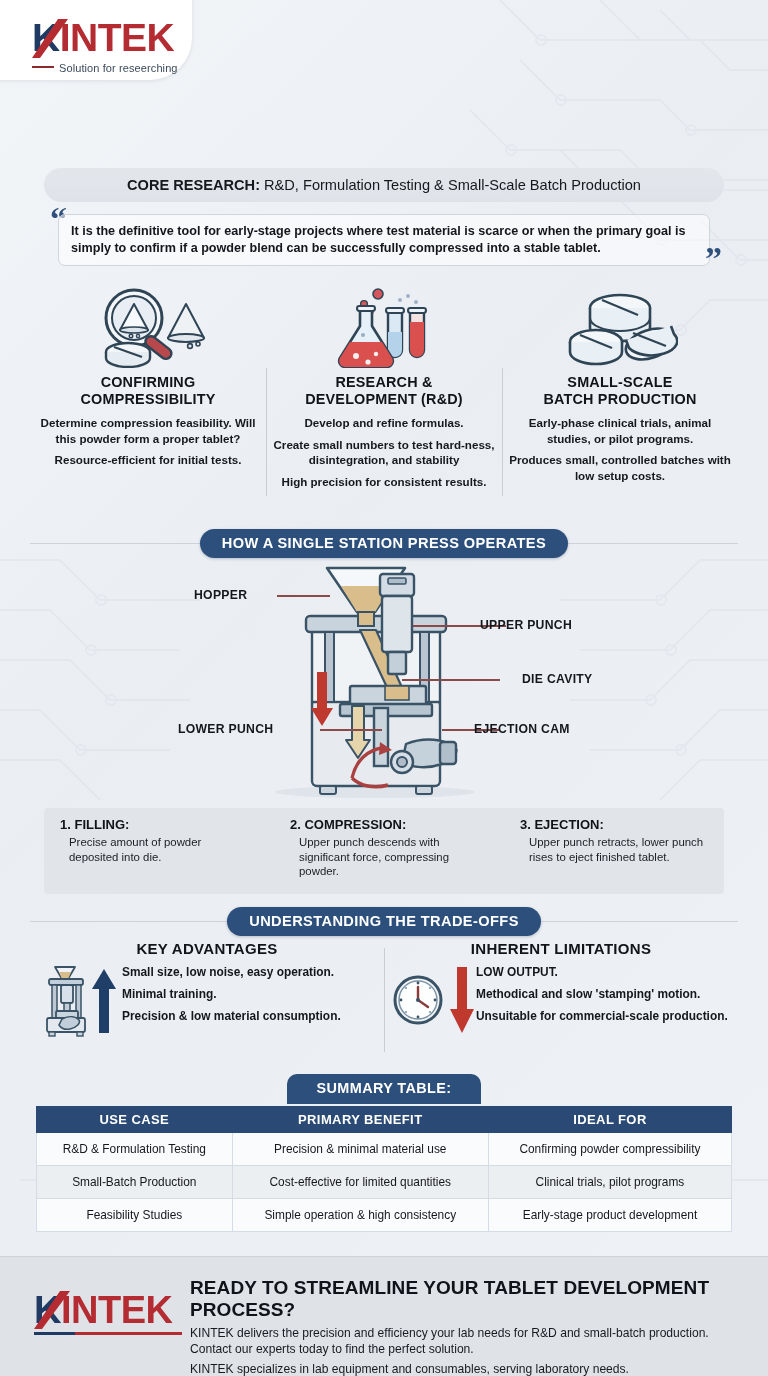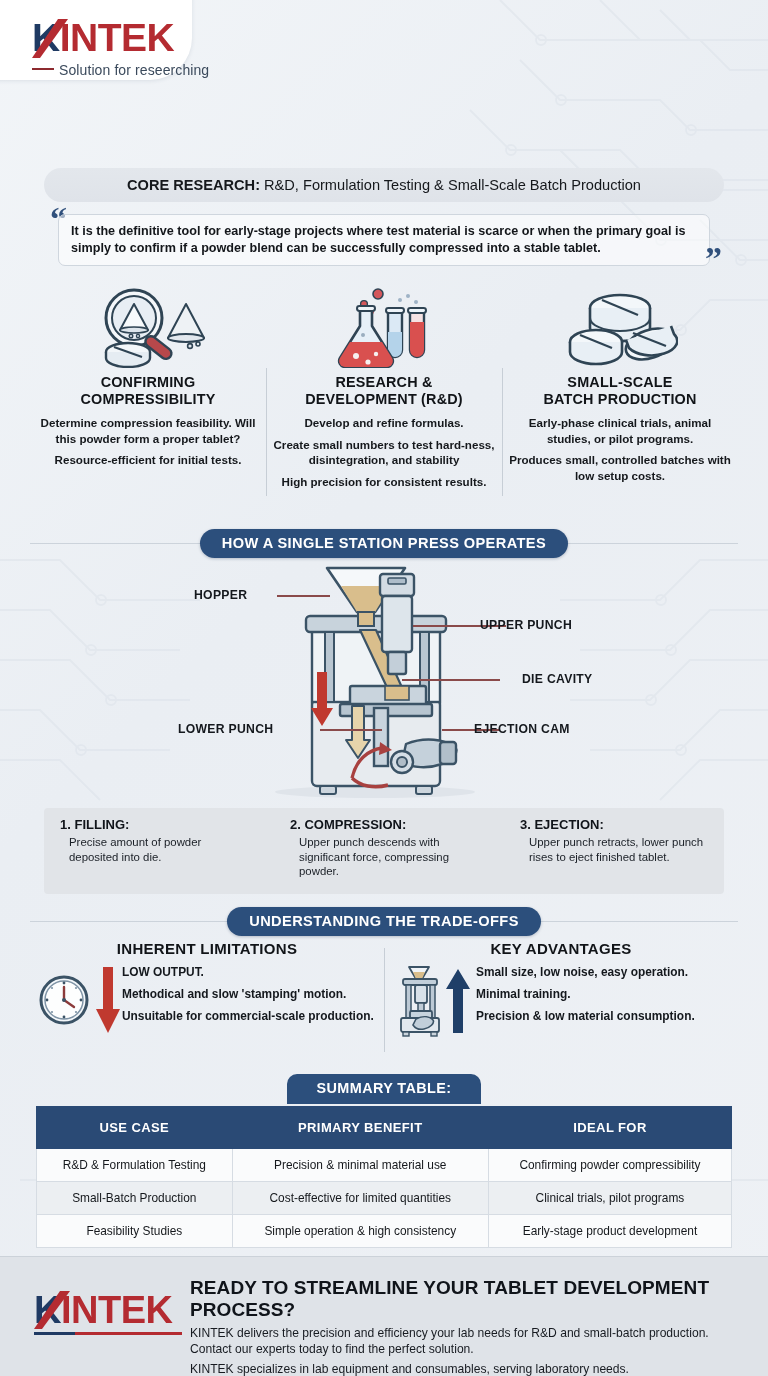--- a/index.html
+++ b/index.html
@@ -53,21 +53,21 @@
     font-weight: 700;
     letter-spacing: -0.5px;
     color: #b42b31;
     font-family: "Liberation Sans", sans-serif;
   }
   .logo-word .k-blue {
     color: #1f3a63;
   }
   .logo-tag {
     margin-top: 2px;
-    font-size: 14px;
+    font-size: 11px;
     color: #3b4a5c;
     letter-spacing: 0.1px;
     white-space: nowrap;
   }
   .logo-tag .dash {
     display: inline-block;
     width: 22px; height: 2px;
     background: #8d2a2f;
     vertical-align: middle;
     margin-right: 5px;
@@ -345,21 +345,21 @@
     width: 696px;
     border-collapse: collapse;
     z-index: 5;
   }
   .sum-table th {
     background: #2a4a75;
     color: #ffffff;
     font-size: 13px;
     font-weight: 700;
     letter-spacing: 0.4px;
-    padding: 13px 4px;
+    padding: 5px 4px;
     text-align: center;
     border: 1px solid #2a4a75;
   }
   .sum-table td {
     background: #fafbfc;
     font-size: 11.9px;
     color: #15181c;
     padding: 9px 6px;
     text-align: center;
     border: 1px solid #d6dce3;
@@ -672,20 +672,50 @@
     </div>
   </div>
 
   <div class="sec-head" style="top:906px">
     <div class="pill">UNDERSTANDING THE TRADE-OFFS</div>
   </div>
 
   <div class="tradeoffs">
 
     <div class="to-col">
+      <div class="to-title">KEY ADVANTAGES</div>
+      <div class="to-row">
+        <div class="to-icons">
+          <svg width="46" height="74" viewBox="0 0 46 74">
+            <path d="M12 4 L32 4 L25 16 L19 16 Z" fill="#f0f4f8" stroke="#3b5366" stroke-width="1.8" stroke-linejoin="round"></path>
+            <path d="M16 9 L28 9 L25 16 L19 16 Z" fill="#d9be8c"></path>
+            <rect x="6" y="16" width="34" height="6" rx="2" fill="#c2cfda" stroke="#3b5366" stroke-width="1.8"></rect>
+            <rect x="9" y="22" width="5" height="34" fill="#bcc9d5" stroke="#3b5366" stroke-width="1.5"></rect>
+            <rect x="33" y="22" width="5" height="34" fill="#bcc9d5" stroke="#3b5366" stroke-width="1.5"></rect>
+            <rect x="18" y="22" width="12" height="18" rx="2" fill="#d8e1e9" stroke="#3b5366" stroke-width="1.8"></rect>
+            <rect x="21" y="40" width="6" height="8" fill="#c0ccd7" stroke="#3b5366" stroke-width="1.5"></rect>
+            <rect x="13" y="48" width="22" height="7" rx="1.5" fill="#c8d4de" stroke="#3b5366" stroke-width="1.8"></rect>
+            <rect x="4" y="55" width="38" height="14" rx="2" fill="#e3e9ef" stroke="#3b5366" stroke-width="1.8"></rect>
+            <path d="M19 56 C27 52 33 54 36 57 C38 60 33 65 27 66 C22 67 18 65 16 62 Z" fill="#c2cfda" stroke="#3b5366" stroke-width="1.6"></path>
+            <rect x="6" y="69" width="6" height="4" fill="#ccd5dd" stroke="#3b5366" stroke-width="1.4"></rect>
+            <rect x="34" y="69" width="6" height="4" fill="#ccd5dd" stroke="#3b5366" stroke-width="1.4"></rect>
+          </svg>
+          <svg width="26" height="74" viewBox="0 0 26 74">
+            <polygon points="13,6 25,26 18,26 18,70 8,70 8,26 1,26" fill="#1f3f68"></polygon>
+          </svg>
+        </div>
+        <div class="to-lines">
+          <p>Small size, low noise, easy operation.</p>
+          <p>Minimal training.</p>
+          <p>Precision &amp; low material consumption.</p>
+        </div>
+      </div>
+    </div>
+
+    <div class="to-col">
       <div class="to-title">INHERENT LIMITATIONS</div>
       <div class="to-row">
         <div class="to-icons">
           <svg width="50" height="58" viewBox="0 0 50 58" style="margin-right:4px">
             <circle cx="25" cy="29" r="23" fill="#f3f7fa" stroke="#3b5366" stroke-width="3"></circle>
             <circle cx="25" cy="29" r="19" fill="#fdfefe" stroke="#7f94a6" stroke-width="1.5"></circle>
             <circle cx="25" cy="12" r="1.4" fill="#3b5366"></circle>
             <circle cx="25" cy="46" r="1.4" fill="#3b5366"></circle>
             <circle cx="8" cy="29" r="1.4" fill="#3b5366"></circle>
             <circle cx="42" cy="29" r="1.4" fill="#3b5366"></circle>
@@ -701,50 +731,20 @@
             <polygon points="13,70 25,46 18,46 18,4 8,4 8,46 1,46" fill="#c0392f"></polygon>
           </svg>
         </div>
         <div class="to-lines">
           <p>LOW OUTPUT.</p>
           <p>Methodical and slow 'stamping' motion.</p>
           <p>Unsuitable for commercial-scale production.</p>
         </div>
       </div>
     </div>
-
-    <div class="to-col">
-      <div class="to-title">KEY ADVANTAGES</div>
-      <div class="to-row">
-        <div class="to-icons">
-          <svg width="46" height="74" viewBox="0 0 46 74">
-            <path d="M12 4 L32 4 L25 16 L19 16 Z" fill="#f0f4f8" stroke="#3b5366" stroke-width="1.8" stroke-linejoin="round"></path>
-            <path d="M16 9 L28 9 L25 16 L19 16 Z" fill="#d9be8c"></path>
-            <rect x="6" y="16" width="34" height="6" rx="2" fill="#c2cfda" stroke="#3b5366" stroke-width="1.8"></rect>
-            <rect x="9" y="22" width="5" height="34" fill="#bcc9d5" stroke="#3b5366" stroke-width="1.5"></rect>
-            <rect x="33" y="22" width="5" height="34" fill="#bcc9d5" stroke="#3b5366" stroke-width="1.5"></rect>
-            <rect x="18" y="22" width="12" height="18" rx="2" fill="#d8e1e9" stroke="#3b5366" stroke-width="1.8"></rect>
-            <rect x="21" y="40" width="6" height="8" fill="#c0ccd7" stroke="#3b5366" stroke-width="1.5"></rect>
-            <rect x="13" y="48" width="22" height="7" rx="1.5" fill="#c8d4de" stroke="#3b5366" stroke-width="1.8"></rect>
-            <rect x="4" y="55" width="38" height="14" rx="2" fill="#e3e9ef" stroke="#3b5366" stroke-width="1.8"></rect>
-            <path d="M19 56 C27 52 33 54 36 57 C38 60 33 65 27 66 C22 67 18 65 16 62 Z" fill="#c2cfda" stroke="#3b5366" stroke-width="1.6"></path>
-            <rect x="6" y="69" width="6" height="4" fill="#ccd5dd" stroke="#3b5366" stroke-width="1.4"></rect>
-            <rect x="34" y="69" width="6" height="4" fill="#ccd5dd" stroke="#3b5366" stroke-width="1.4"></rect>
-          </svg>
-          <svg width="26" height="74" viewBox="0 0 26 74">
-            <polygon points="13,6 25,26 18,26 18,70 8,70 8,26 1,26" fill="#1f3f68"></polygon>
-          </svg>
-        </div>
-        <div class="to-lines">
-          <p>Small size, low noise, easy operation.</p>
-          <p>Minimal training.</p>
-          <p>Precision &amp; low material consumption.</p>
-        </div>
-      </div>
-    </div>
   </div>
 
   <div class="sum-pill">
     <span>SUMMARY TABLE:</span>
   </div>
 
   <table class="sum-table">
     <thead>
       <tr>
         <th>USE CASE</th>

